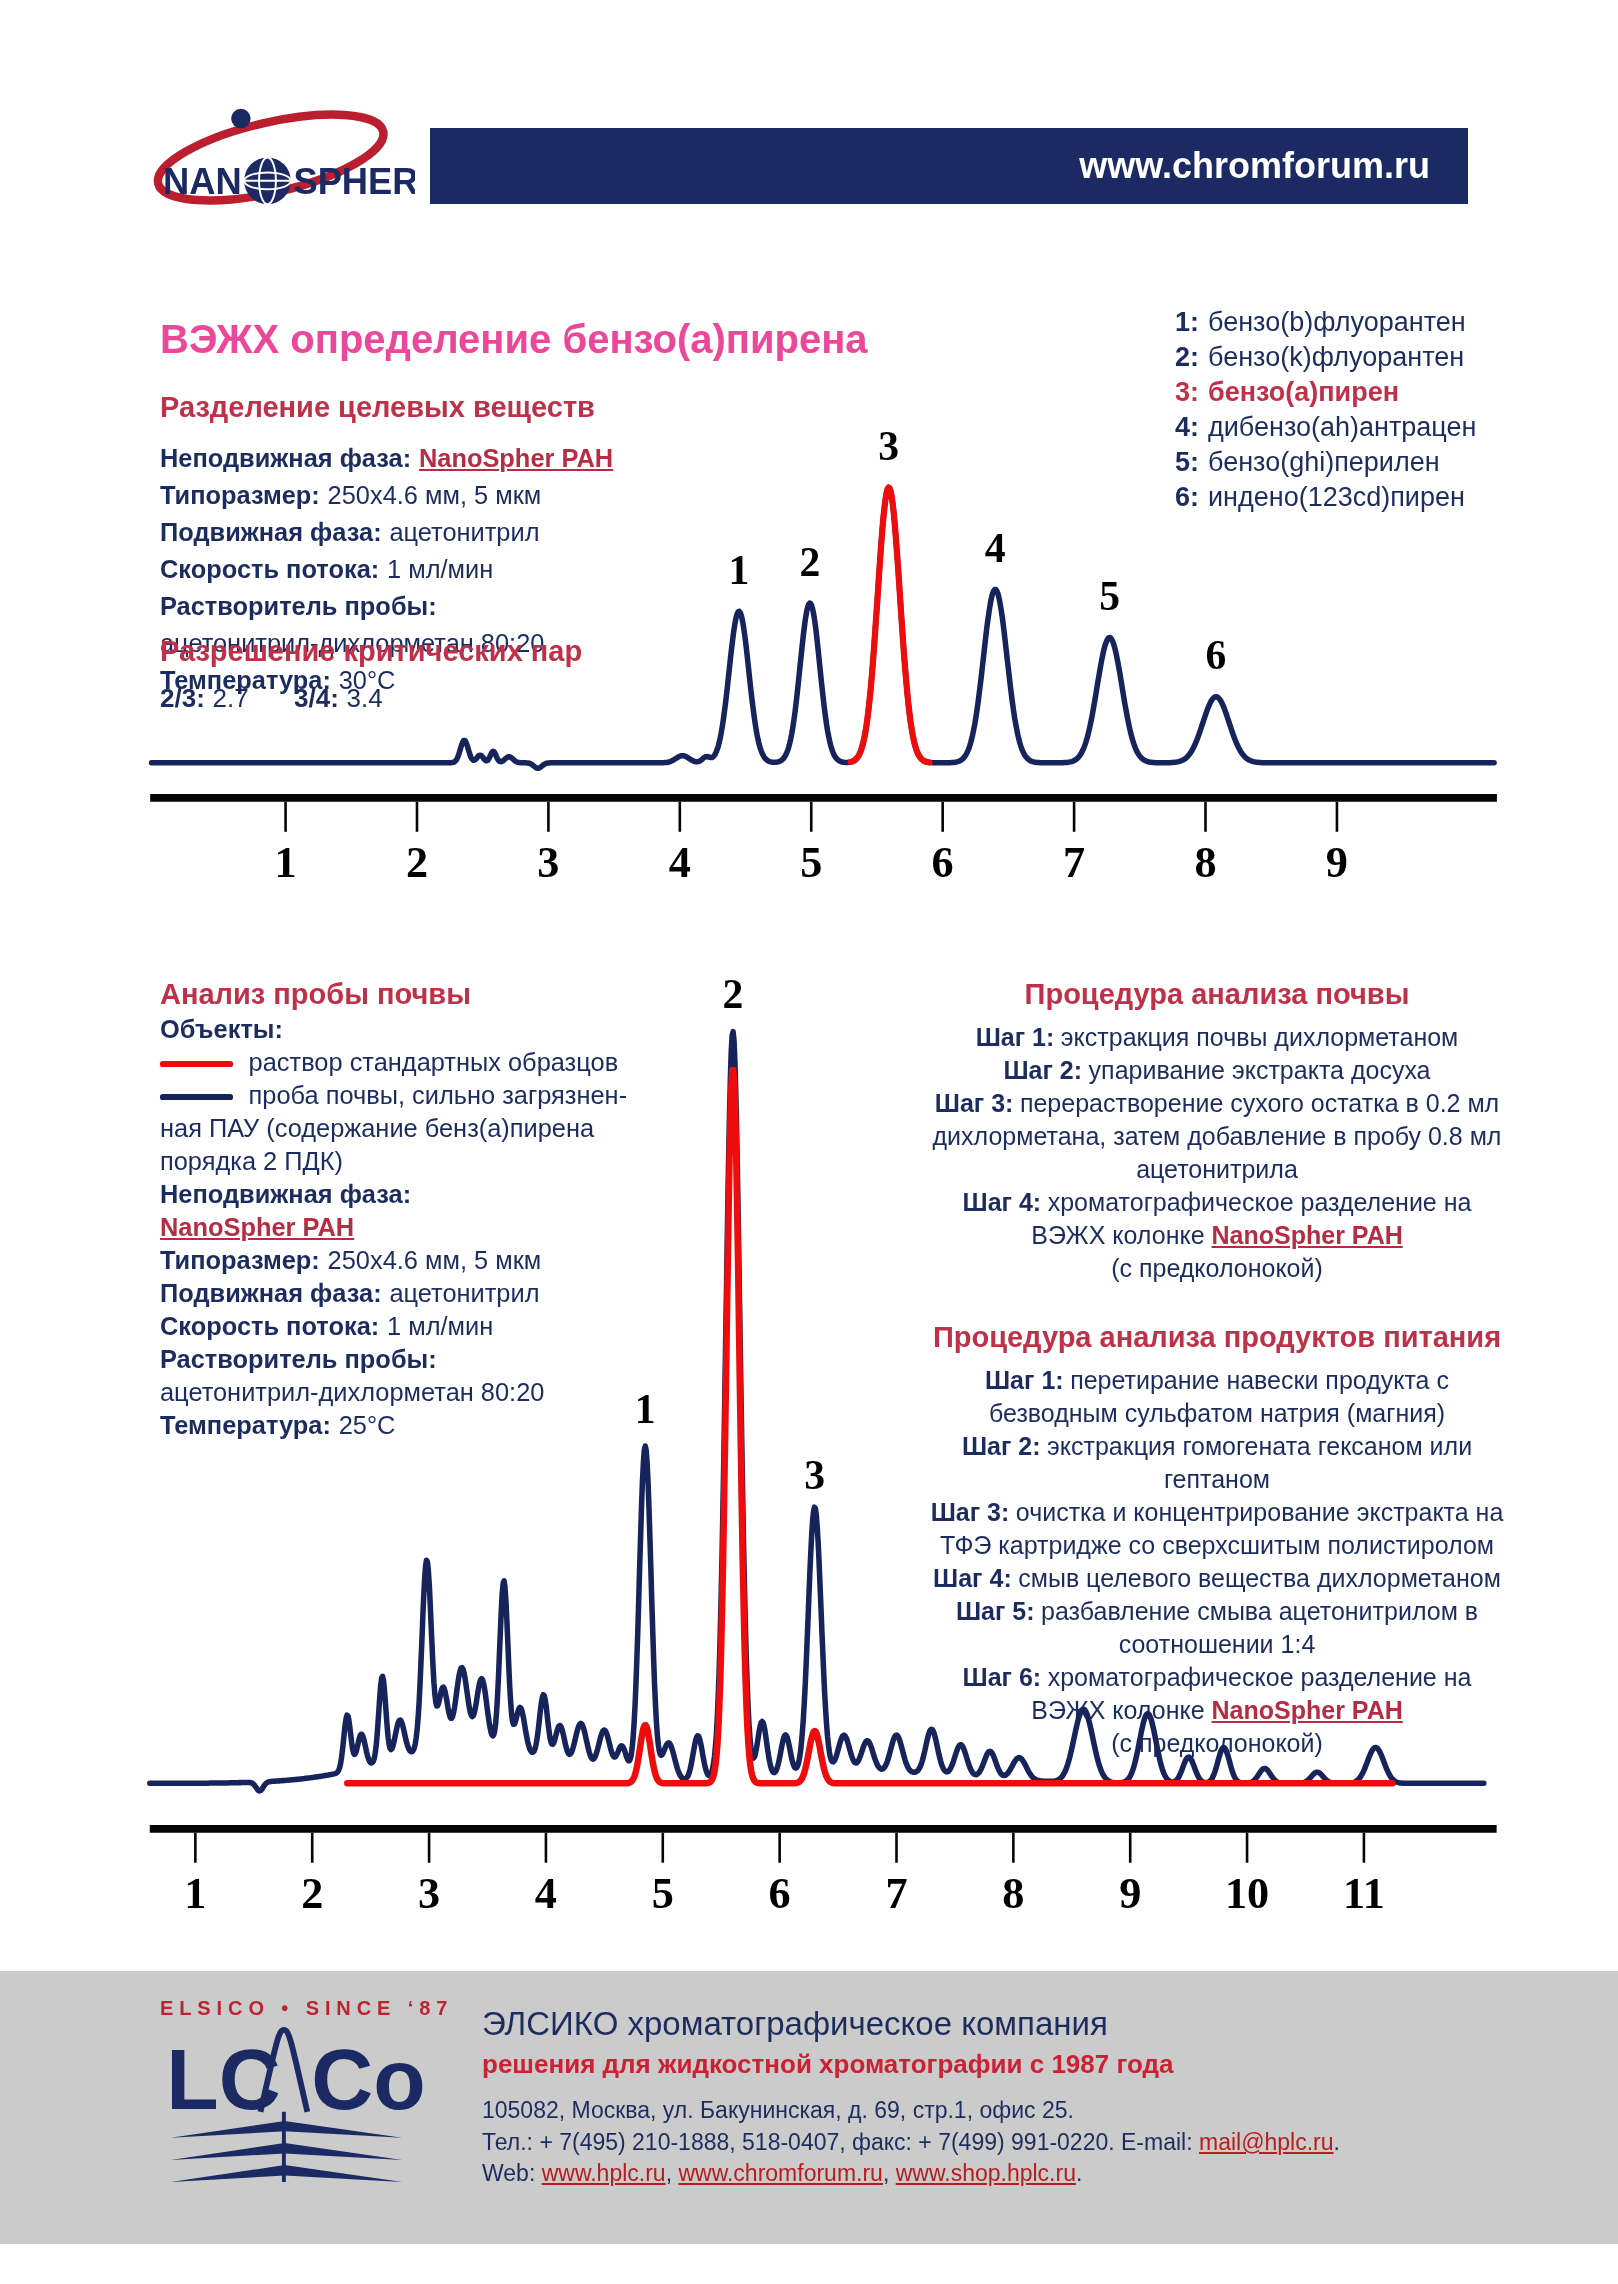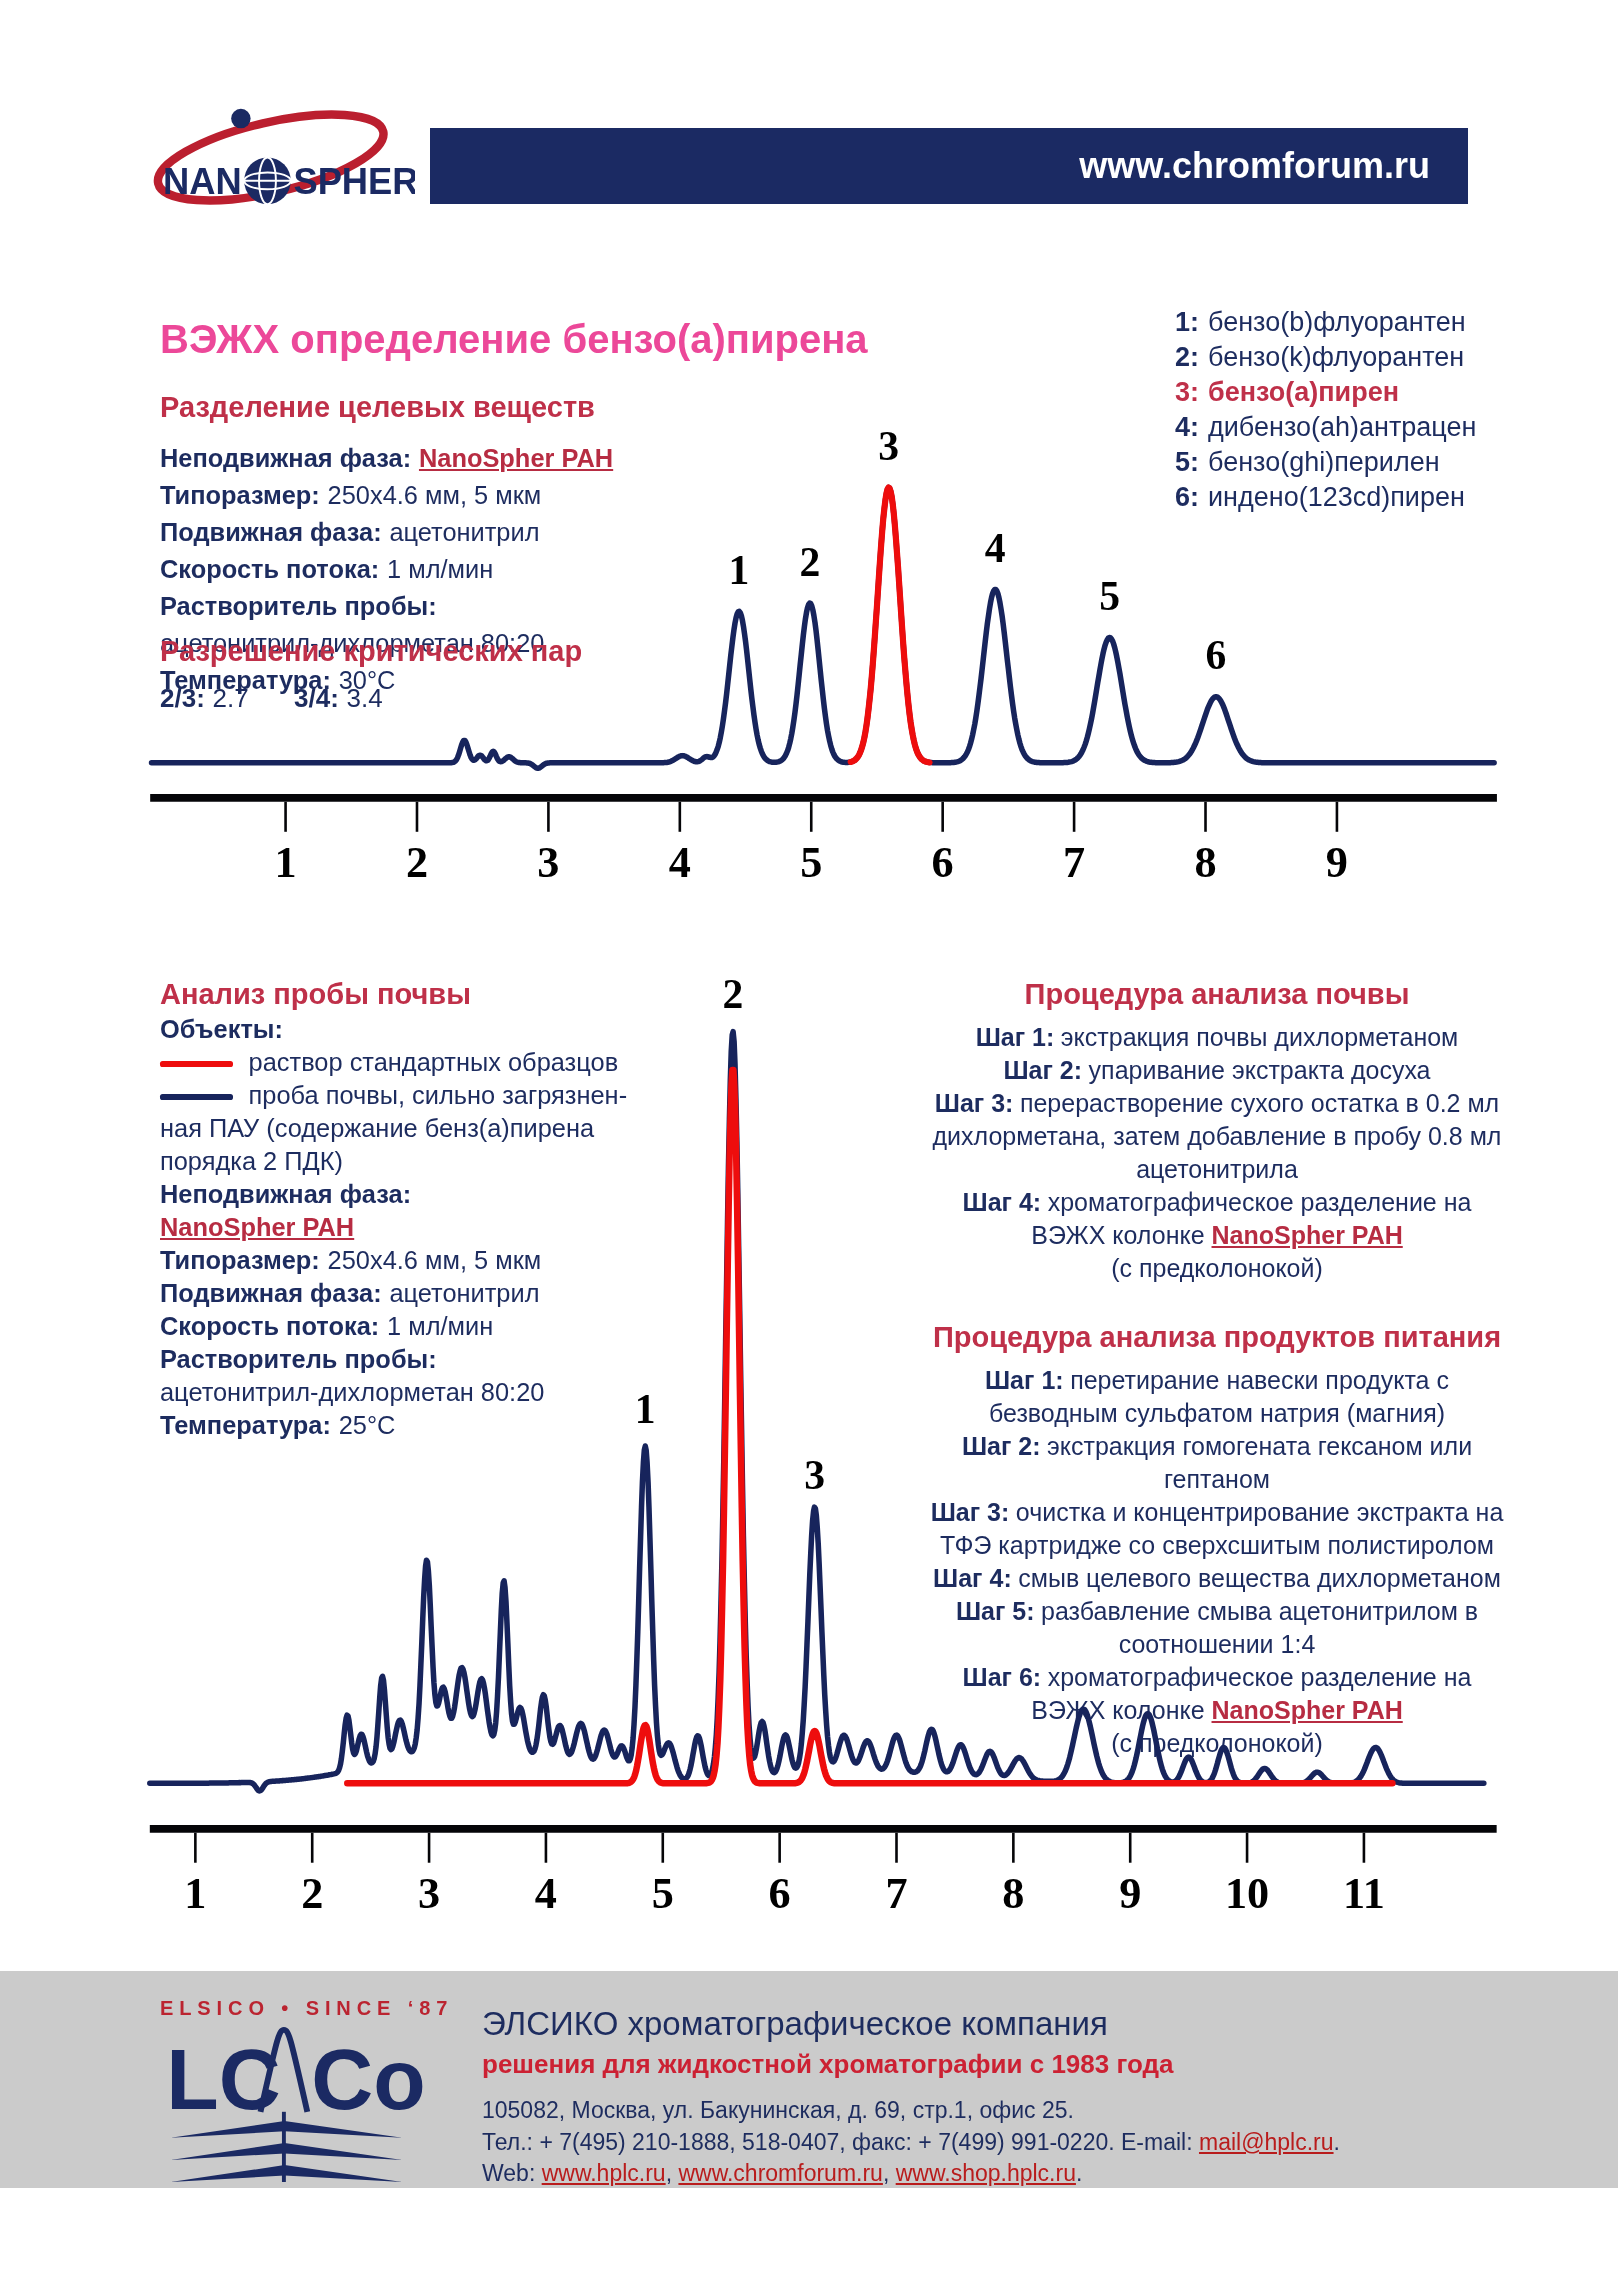--- a/index.html
+++ b/index.html
@@ -171,33 +171,33 @@
       <text x="1536.8" y="1502" text-anchor="middle" font-size="68" font-weight="bold" font-family="Liberation Serif, serif" fill="#000000">9</text>
       <line x1="1716.3999999999999" y1="1386" x2="1716.3999999999999" y2="1432" stroke="#050508" stroke-width="4"></line>
       <text x="1716.3999999999999" y="1502" text-anchor="middle" font-size="68" font-weight="bold" font-family="Liberation Serif, serif" fill="#000000">10</text>
       <line x1="1896" y1="1386" x2="1896" y2="1432" stroke="#050508" stroke-width="4"></line>
       <text x="1896" y="1502" text-anchor="middle" font-size="68" font-weight="bold" font-family="Liberation Serif, serif" fill="#000000">11</text>
       <text x="791.4599999999999" y="756.25" text-anchor="middle" font-size="64" font-weight="bold" font-family="Liberation Serif, serif" fill="#000000">1</text>
       <text x="926.1599999999999" y="118" text-anchor="middle" font-size="64" font-weight="bold" font-family="Liberation Serif, serif" fill="#000000">2</text>
       <text x="1051.8799999999999" y="857.45" text-anchor="middle" font-size="64" font-weight="bold" font-family="Liberation Serif, serif" fill="#000000">3</text>
     </svg>
 
-  <div class="abs footerbox" style="left:0;top:1971px;width:1618px;height:217px;">
+  <div class="abs footerbox" style="left:0;top:1971px;width:1618px;height:273px;">
     <div class="elsico" style="left:160px;top:26px;">ELSICO • SINCE ‘87</div>
     <svg style="position:absolute;left:163px;top:55px" width="260" height="169" viewBox="0 0 400 260">
       <text x="5" y="128" font-size="132" font-weight="bold" fill="#1b2a63" font-family="Liberation Sans, sans-serif">LC</text>
       <path d="M150 132 C 175 22 178 6 186 6 C 194 6 197 22 222 132" stroke="#1b2a63" stroke-width="9" fill="none"></path>
       <text x="228" y="128" font-size="132" font-weight="bold" fill="#1b2a63" font-family="Liberation Sans, sans-serif">Co</text>
       <line x1="186" y1="132" x2="186" y2="240" stroke="#1b2a63" stroke-width="6"></line>
       <path d="M12 172 L187 146 L368 172 L187 162 Z" fill="#1b2a63"></path>
       <path d="M12 206 L187 180 L368 206 L187 196 Z" fill="#1b2a63"></path>
       <path d="M12 240 L187 214 L368 240 L187 230 Z" fill="#1b2a63"></path>
     </svg>
     <div class="company" style="left:482px;top:34px;">ЭЛСИКО хроматографическое компания</div>
-    <div class="slogan" style="left:482px;top:78px;">решения для жидкостной хроматографии с 1983 года</div>
+    <div class="slogan" style="left:482px;top:78px;">решения для жидкостной хроматографии с 1987 года</div>
     <div class="contact" style="left:482px;top:126px;">105082, Москва, ул. Бакунинская, д. 69, стр.1, офис 25.</div>
     <div class="contact" style="left:482px;top:158px;">
       <span>Тел.: + 7(495) 210-1888, 518-0407, факс: + 7(499) 991-0220. E-mail: </span><a class="blink">mail@hplc.ru</a><span>.</span>
     </div>
     <div class="contact" style="left:482px;top:189px;">
       <span>Web: </span><a class="blink">www.hplc.ru</a><span style="white-space:pre;">, </span><a class="blink">www.chromforum.ru</a><span style="white-space:pre;">, </span><a class="blink">www.shop.hplc.ru</a><span>.</span>
     </div>
   </div>
 
 </div>

